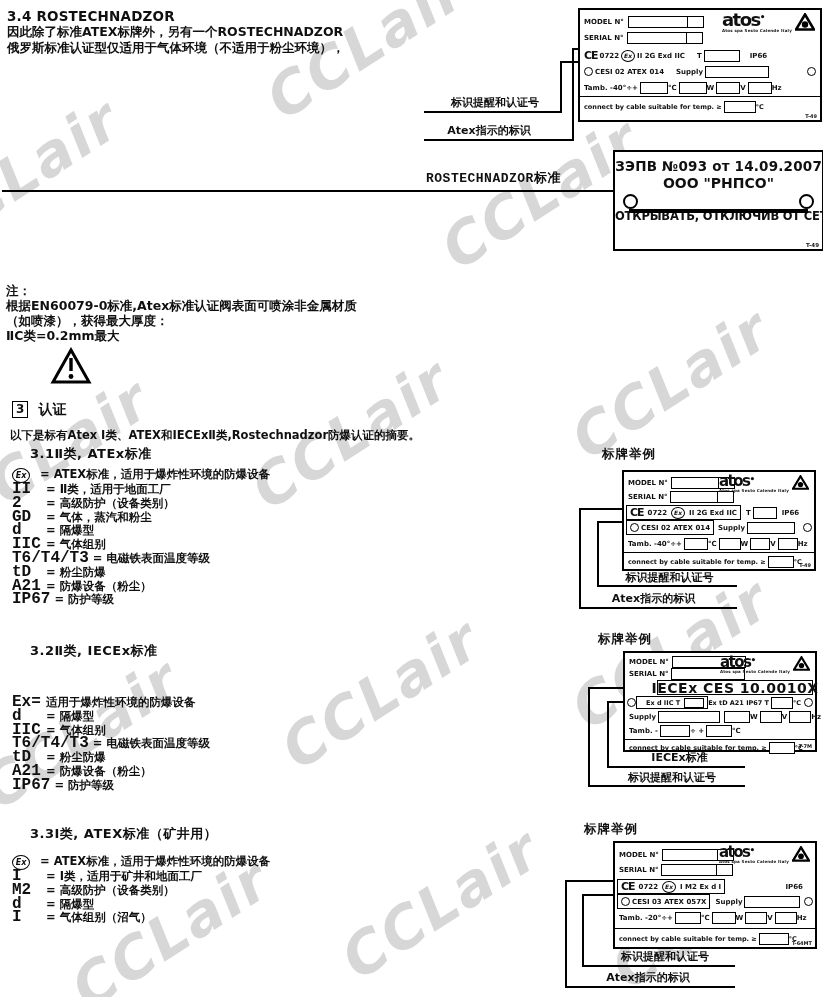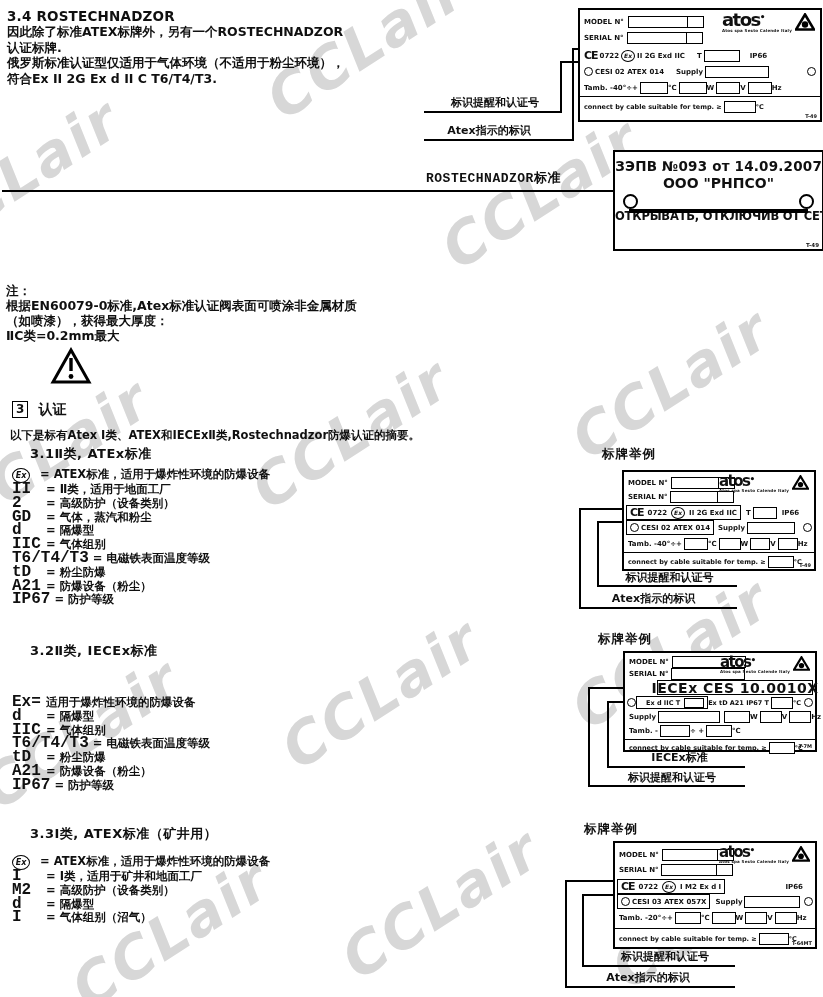--- a/index.html
+++ b/index.html
@@ -80,23 +80,21 @@
       <div class="wm" style="left: 270px; top: 660px; color: rgb(215, 215, 215);">CCLair</div>
       <div class="wm" style="left: 560px; top: 620px; color: rgb(215, 215, 215);">CCLair</div>
       <div class="wm" style="left: 60px; top: 900px; color: rgb(215, 215, 215);">CCLair</div>
       <div class="wm" style="left: 330px; top: 870px; color: rgb(215, 215, 215);">CCLair</div>
       <div class="wm" style="left: 600px; top: 880px; color: rgb(215, 215, 215);">CCLair</div>
     </div>
 
   <div class="abs" style="left:7px;top:8px;">
     <div class="h34">3.4 ROSTECHNADZOR</div>
     <div class="para">因此除了标准ATEX标牌外，另有一个ROSTECHNADZOR</div>
-    <div class="para">认证标牌.</div>
     <div class="para">俄罗斯标准认证型仅适用于气体环境（不适用于粉尘环境），</div>
-    <div class="para">符合Ex II 2G Ex d II C T6/T4/T3.</div>
   </div>
 
   <div class="plate" style="left:578px;top:8px;width:240px;height:110px;">
     <div class="logo">
       <div class="logo-col">
         <div class="logo-row">
             <span class="logo-text">atos</span>
             <span class="logo-dot">•</span>
           </div>
         <div class="tagline">Atos spa Sesto Calende Italy</div>

